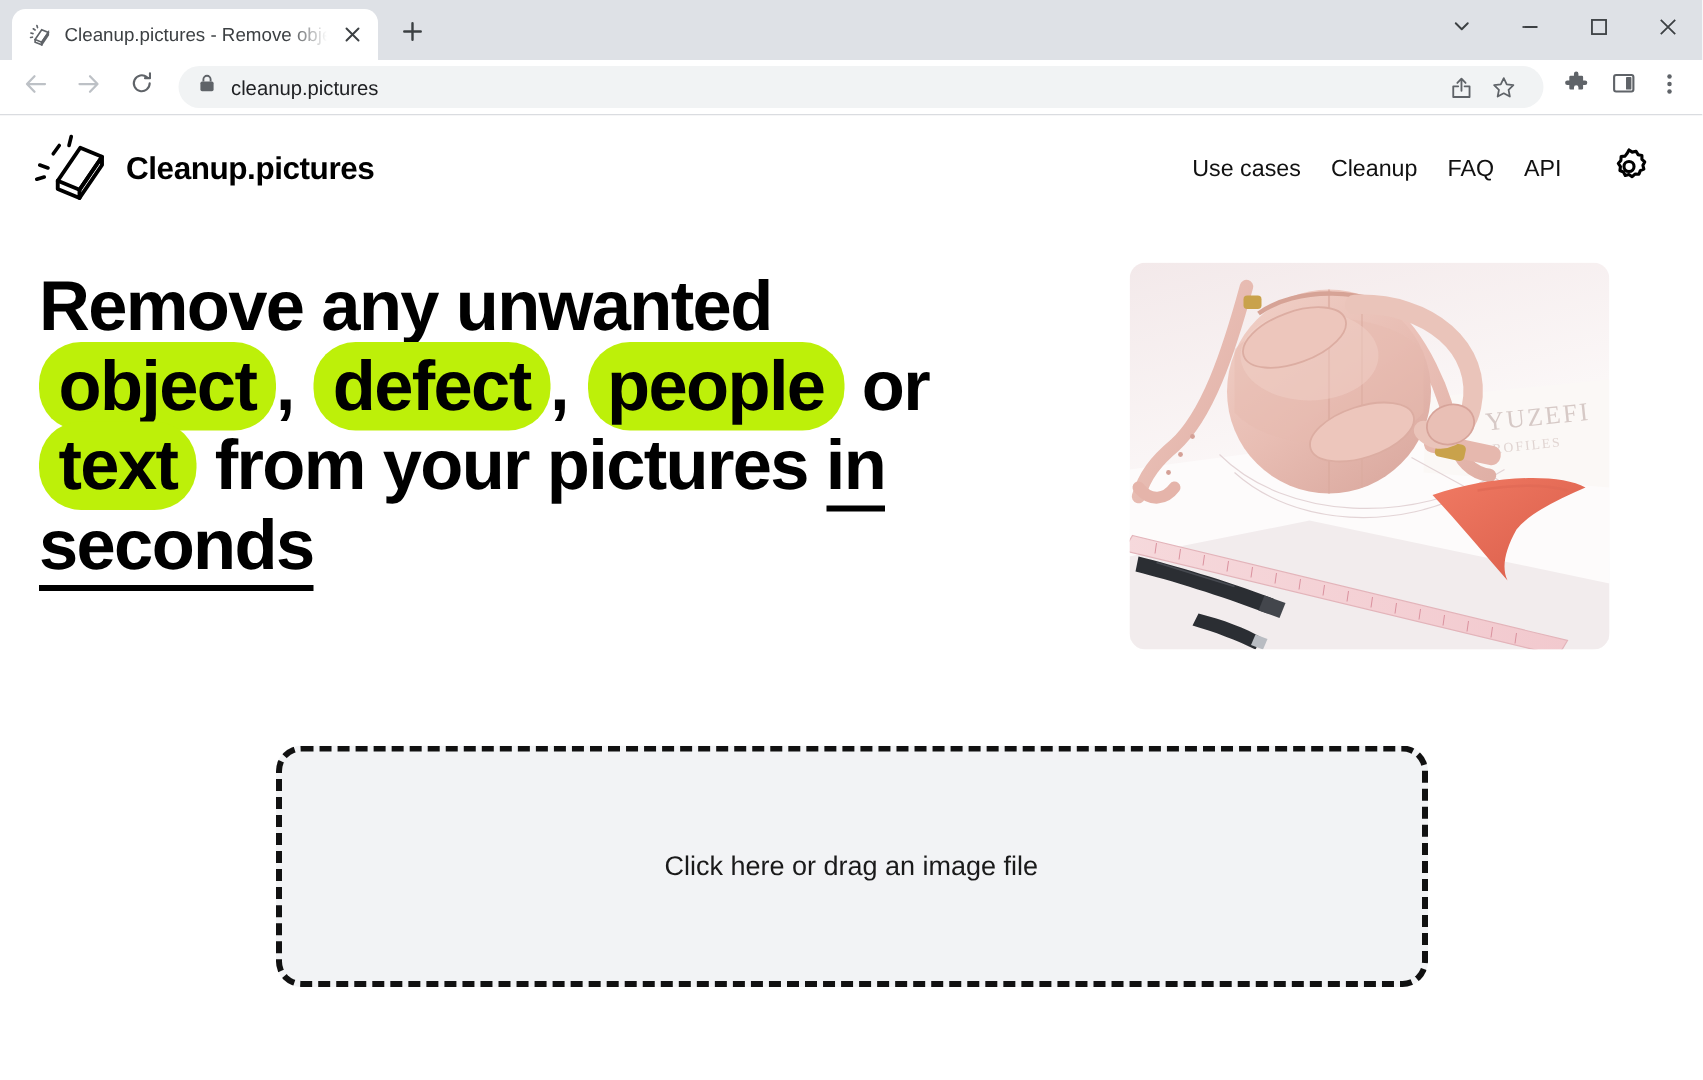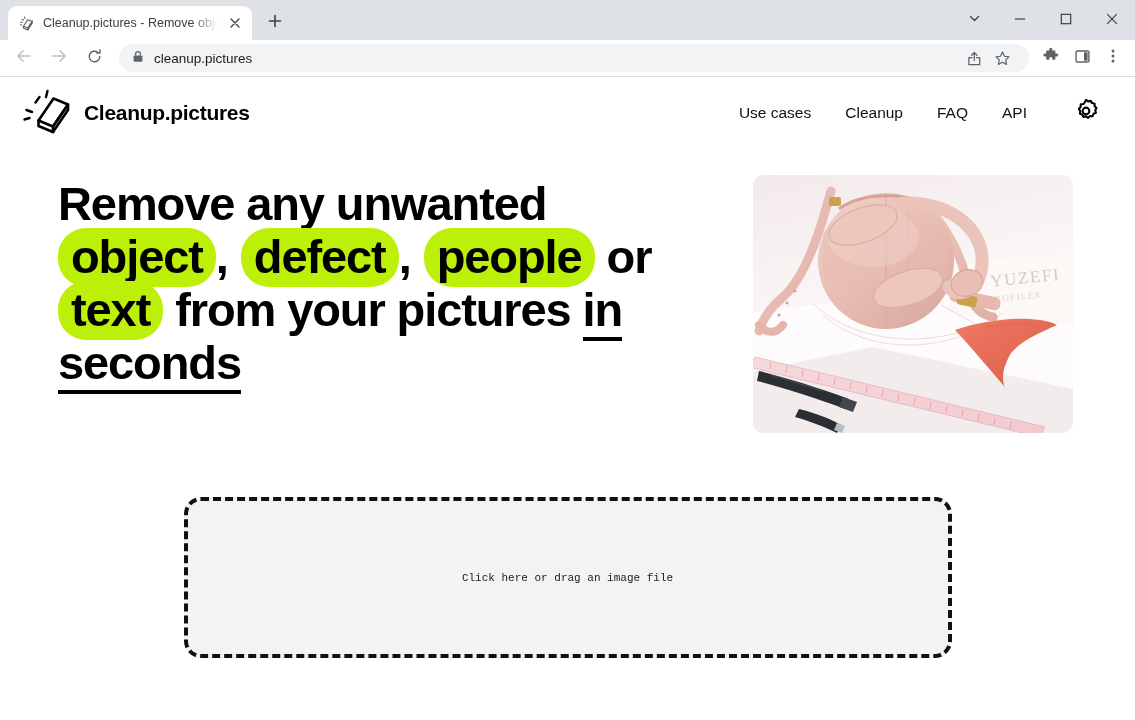--- a/index.html
+++ b/index.html
@@ -145,38 +145,38 @@
   }
 
   .brand { display: flex; align-items: center; gap: 12px; }
   .brand-name {
     font-size: 21px;
     font-weight: bold;
     color: #000000;
     letter-spacing: -0.3px;
   }
 
-  .nav { margin-left: auto; display: flex; align-items: center; gap: 34px; }
+  .nav { margin-left: auto; display: flex; align-items: center; gap: 20px; }
   .nav-link {
     font-size: 15.5px;
     color: #111111;
     text-decoration: none;
     white-space: nowrap;
   }
   .nav-gear { margin-left: 12px; display: flex; align-items: center; }
 
   .hero {
     display: flex;
     padding: 28px 0 0 0;
     align-items: flex-start;
   }
 
   .hero-text {
     width: 700px;
-    padding-left: 58px;
+    padding-left: 26px;
     padding-right: 10px;
   }
 
   .headline {
     font-size: 47px;
     font-weight: bold;
     line-height: 53px;
     color: #000000;
     letter-spacing: -1.1px;
   }
@@ -214,23 +214,22 @@
     width: 768px;
     height: 161px;
     background: #f2f3f5;
     border: 4px dashed #111111;
     border-radius: 17px;
     display: flex;
     align-items: center;
     justify-content: center;
   }
   .dropzone-label {
-    font-size: 11px;
+    font-size: 18px;
     color: #1a1a1a;
-    font-family: Liberation Mono, monospace;
   }
 </style>
 </head>
 <body>
 
 <div class="browser">
 
   <div class="tabstrip">
 
     <div class="tab">

